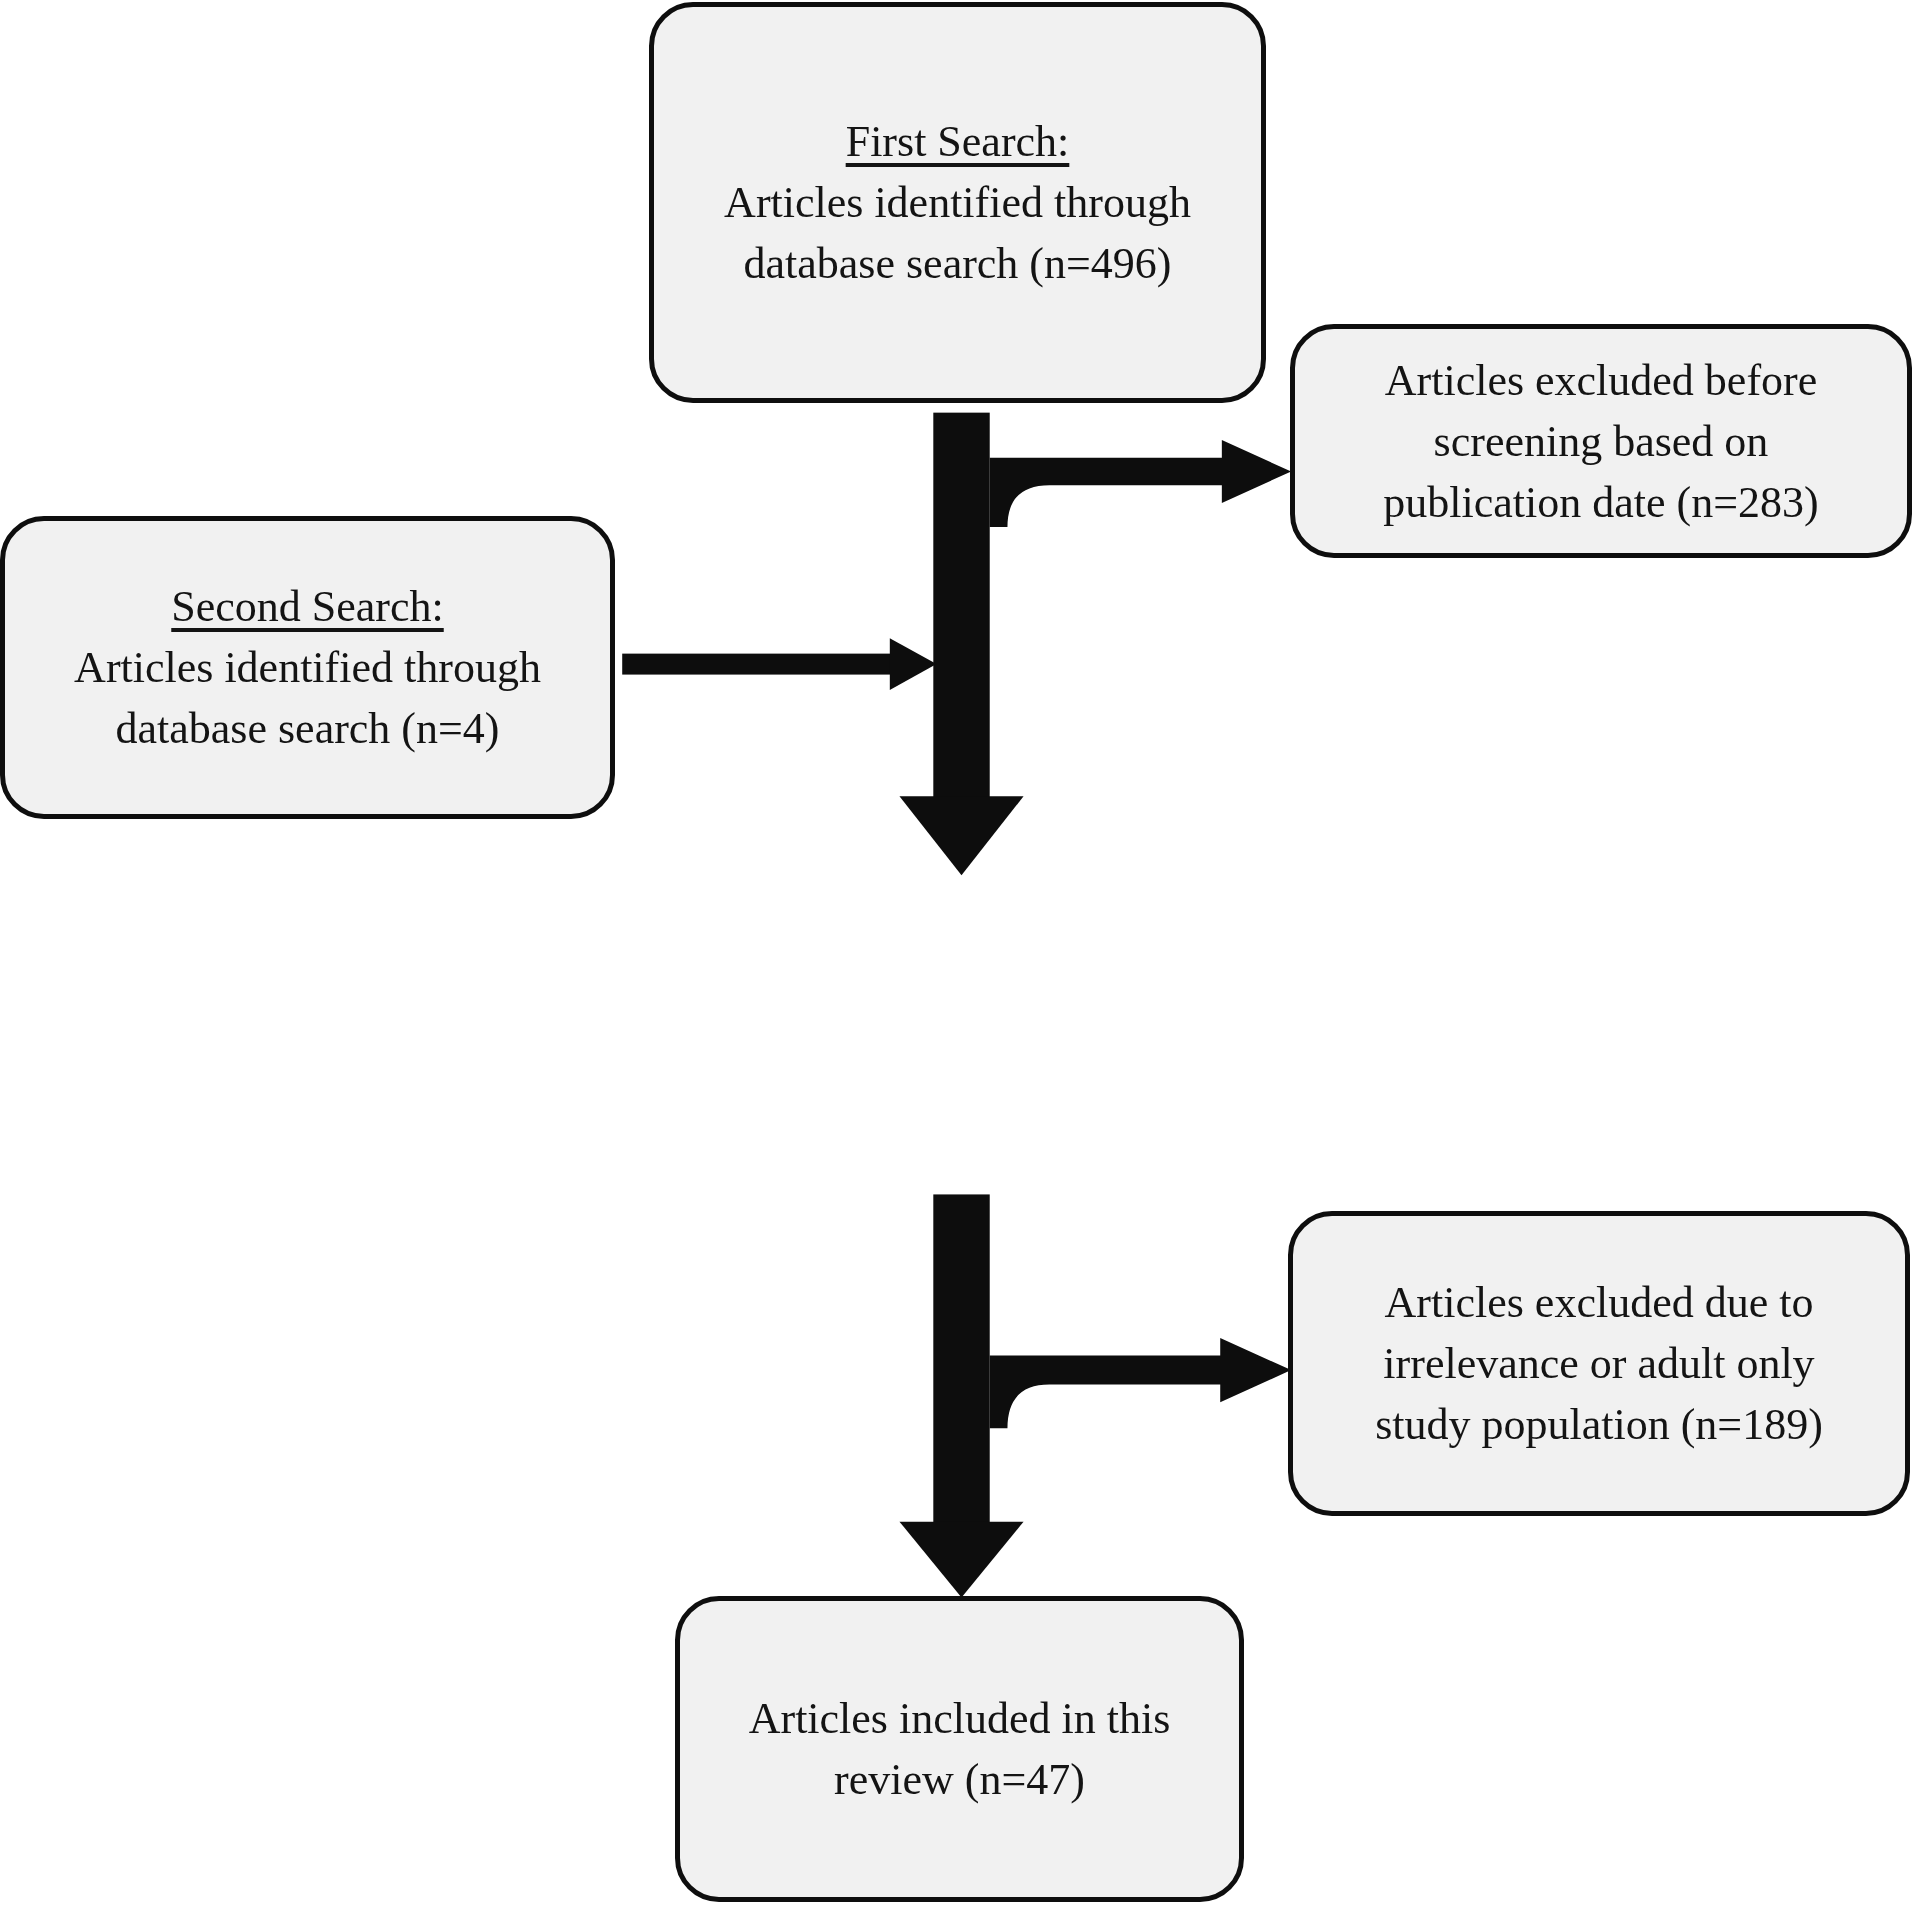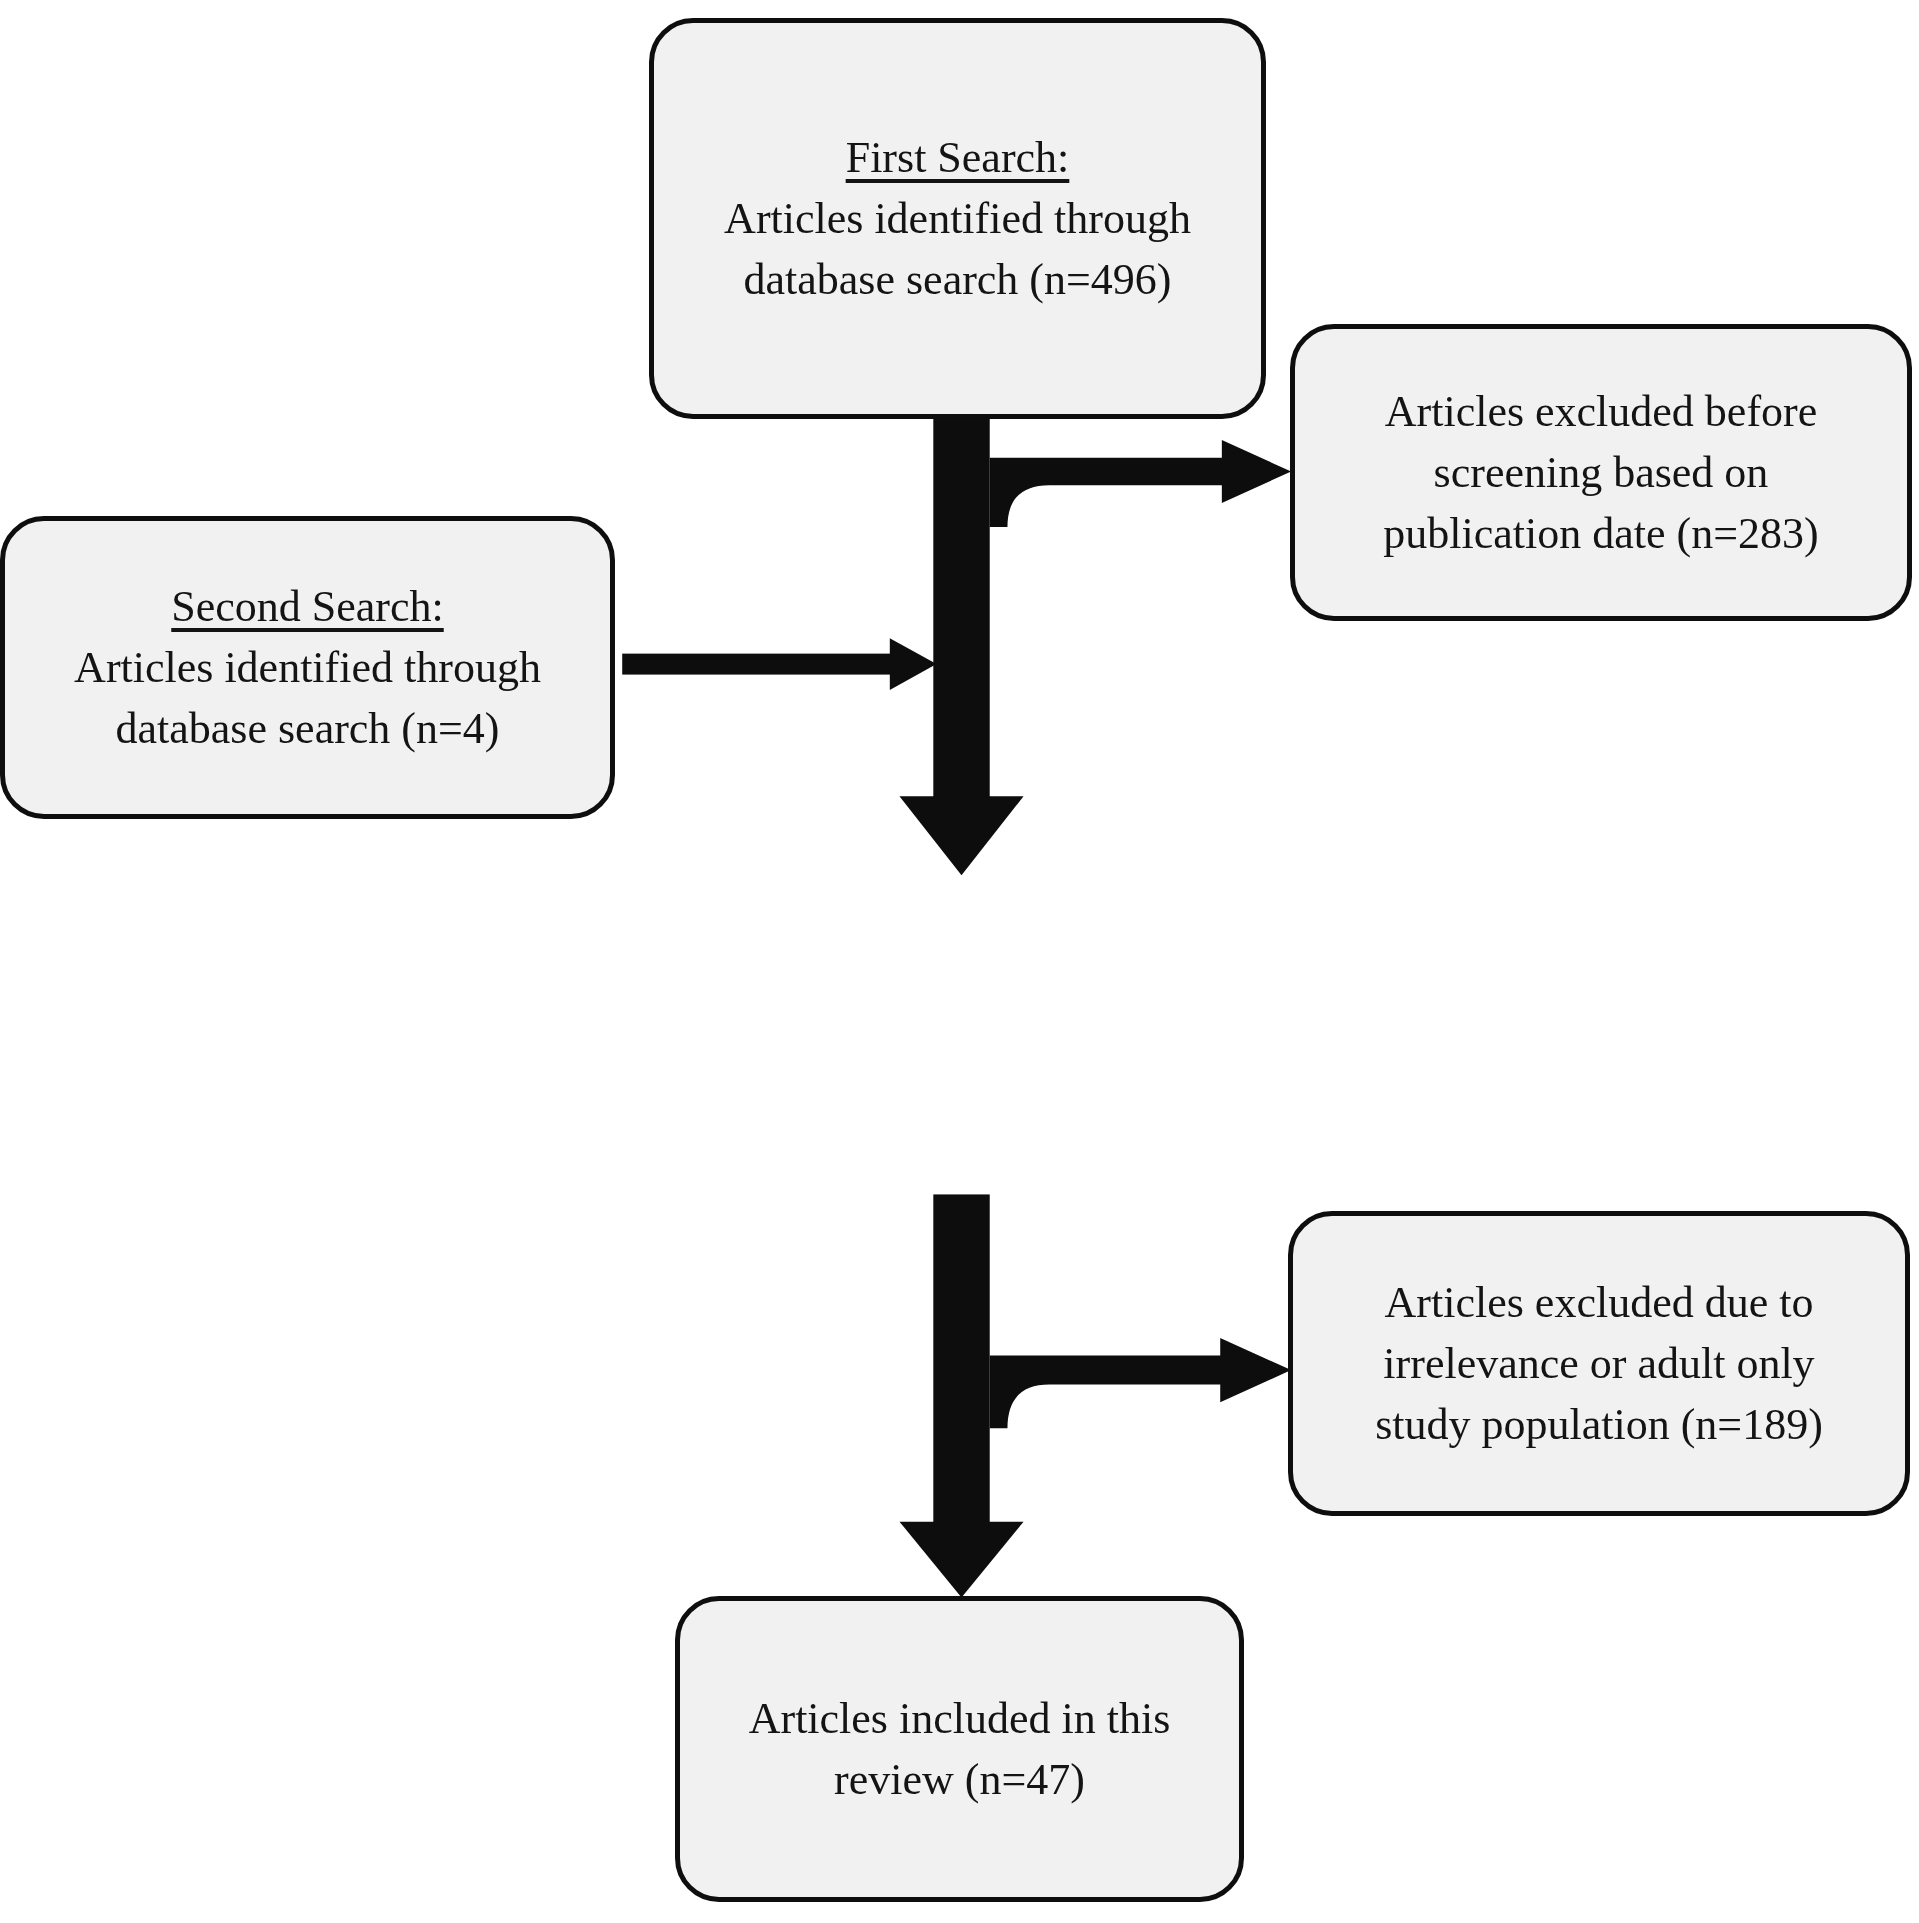--- a/index.html
+++ b/index.html
@@ -31,22 +31,22 @@
     padding:6.4px 8px;
     font-size:44px;line-height:61px;
   }
   .box-title{
     display:block;
     text-decoration:underline;
     text-decoration-thickness:4px;
     text-underline-offset:7.3px;
   }
   .box-body{display:block;white-space:pre-line;}
-  #box-first-search{left:649px;top:18px;width:617px;height:401px;}
-  #box-excluded-date{left:1290px;top:324px;width:622px;height:297px;align-items:center;}
+  #box-first-search{left:649px;top:2px;width:617px;height:401px;}
+  #box-excluded-date{left:1290px;top:324px;width:622px;height:234px;align-items:center;}
   #box-second-search{left:0;top:516px;width:615px;height:303px;}
   #box-screened{left:655px;top:875px;width:603px;height:328px;}
   #box-excluded-irrelevance{left:1288px;top:1211px;width:622px;height:305px;}
   #box-included{left:675px;top:1596px;width:569px;height:306px;}
 </style>
 </head>
 <body>
 
 <div class="canvas">
 

